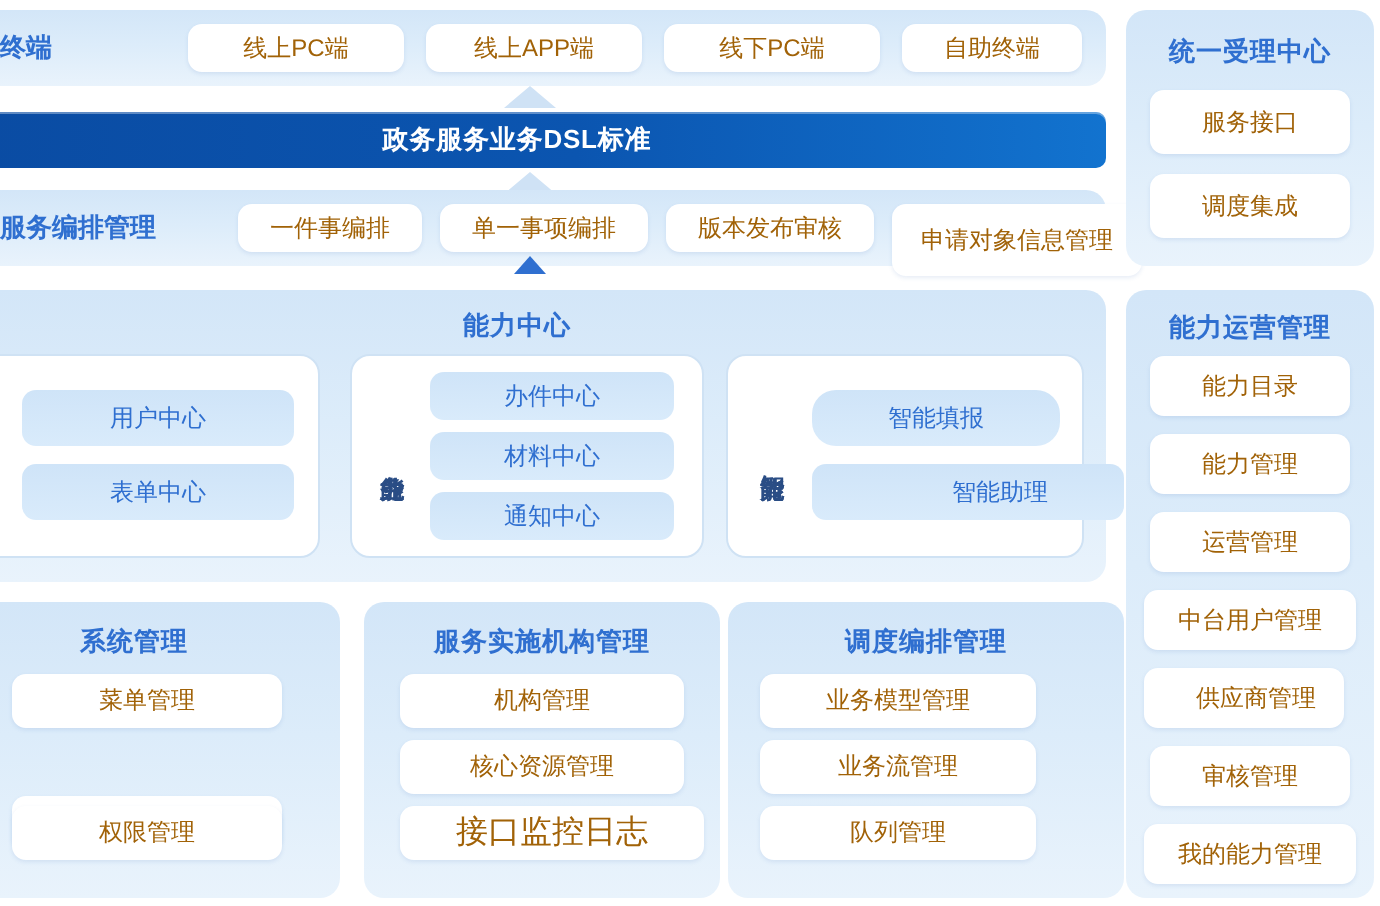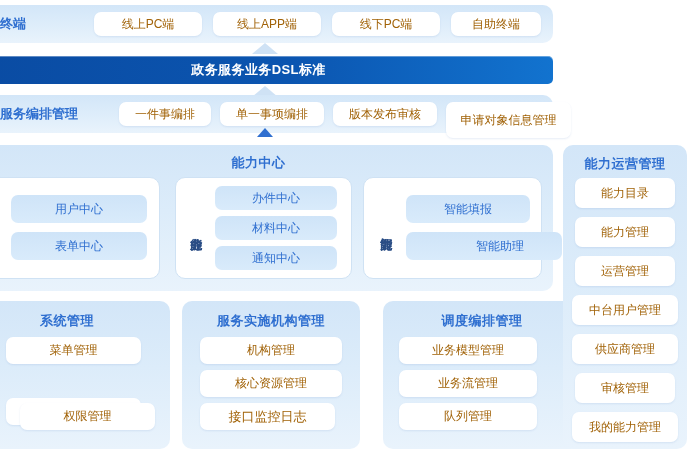--- a/index.html
+++ b/index.html
@@ -149,51 +149,56 @@
 
     <div class="innerbox" style="left:211px;top:32px;width:175px;height:100px;">
       <div class="vlabel" style="left:10px;top:10px;width:20px;height:80px;font-size:12px;">业务能力</div>
       <div class="chip-soft" style="left:39px;top:8px;width:122px;height:24px;font-size:12px;text-align:center;">办件中心</div>
       <div class="chip-soft" style="left:39px;top:38px;width:122px;height:24px;font-size:12px;">材料中心</div>
       <div class="chip-soft" style="left:39px;top:68px;width:122px;height:24px;font-size:12px;">通知中心</div>
     </div>
 
     <div class="innerbox" style="left:399px;top:32px;width:177px;height:100px;">
       <div class="vlabel" style="left:12px;top:12px;width:20px;height:76px;font-size:12px;">智能能力</div>
-      <div class="chip-soft" style="left:42px;top:17px;width:124px;height:28px;font-size:12px;">智能填报</div>
+      <div class="chip-soft" style="left:42px;top:17px;width:124px;height:28px;font-size:12px;border-radius:12px;">智能填报</div>
       <div class="chip-soft" style="left:42px;top:54px;width:124px;height:28px;font-size:12px;padding-left:32px;">智能助理</div>
     </div>
   </div>
 
   <div class="panel mgmt-panel" style="left:-36px;width:206px;">
     <div class="panel-title">系统管理</div>
     <div class="chip" style="left:42px;top:36px;width:135px;height:27px;font-size:12px;">菜单管理</div>
     <div class="chip" style="left:42px;top:69px;width:135px;height:27px;font-size:12px;margin-top:28px;">角色管理</div>
-    <div class="chip" style="left:56px;top:102px;width:135px;height:27px;font-size:12px;">权限管理</div>
+    <div class="chip" style="left:42px;top:102px;width:135px;height:27px;font-size:12px;">权限管理</div>
   </div>
 
   <div class="panel mgmt-panel" style="left:182px;width:178px;">
     <div class="panel-title">服务实施机构管理</div>
     <div class="chip" style="left:18px;top:36px;width:142px;height:27px;font-size:12px;">机构管理</div>
     <div class="chip" style="left:18px;top:69px;width:142px;height:27px;font-size:12px;">核心资源管理</div>
-    <div class="chip" style="left:18px;top:102px;width:135px;height:27px;font-size:13px;">接口监控日志</div>
-  </div>
-
-  <div class="panel mgmt-panel" style="left:383px;width:198px;">
+    <div class="chip" style="left:18px;top:102px;width:152px;height:27px;font-size:16px;">接口监控日志</div>
+  </div>
+
+  <div class="panel mgmt-panel" style="left:364px;width:198px;">
     <div class="panel-title">调度编排管理</div>
     <div class="chip" style="left:16px;top:36px;width:138px;height:27px;font-size:12px;">业务模型管理</div>
     <div class="chip" style="left:16px;top:69px;width:138px;height:27px;font-size:12px;">业务流管理</div>
     <div class="chip" style="left:16px;top:102px;width:138px;height:27px;font-size:12px;">队列管理</div>
   </div>
 
+  <div class="panel right-panel" style="top:5px;height:128px;">
+    <div class="panel-title" style="top:12px;font-size:13px;">统一受理中心</div>
+    <div class="chip" style="left:12px;top:40px;width:100px;height:32px;font-size:12px;">服务接口</div>
+    <div class="chip" style="left:12px;top:82px;width:100px;height:32px;font-size:12px;">调度集成</div>
+  </div>
 
   <div class="panel right-panel" style="top:145px;height:304px;">
     <div class="panel-title" style="top:10px;font-size:13px;">能力运营管理</div>
     <div class="chip" style="left:12px;top:33px;width:100px;height:30px;font-size:12px;">能力目录</div>
     <div class="chip" style="left:12px;top:72px;width:100px;height:30px;font-size:12px;">能力管理</div>
     <div class="chip" style="left:12px;top:111px;width:100px;height:30px;font-size:12px;">运营管理</div>
     <div class="chip" style="left:9px;top:150px;width:106px;height:30px;font-size:12px;">中台用户管理</div>
-    <div class="chip" style="left:9px;top:189px;width:106px;height:30px;font-size:12px;">供应商管理</div>
+    <div class="chip" style="left:9px;top:189px;width:88px;height:30px;font-size:12px;padding-left:12px;">供应商管理</div>
     <div class="chip" style="left:12px;top:228px;width:100px;height:30px;font-size:12px;">审核管理</div>
     <div class="chip" style="left:9px;top:267px;width:106px;height:30px;font-size:12px;">我的能力管理</div>
   </div>
 
 </div>
 
 </body></html>

